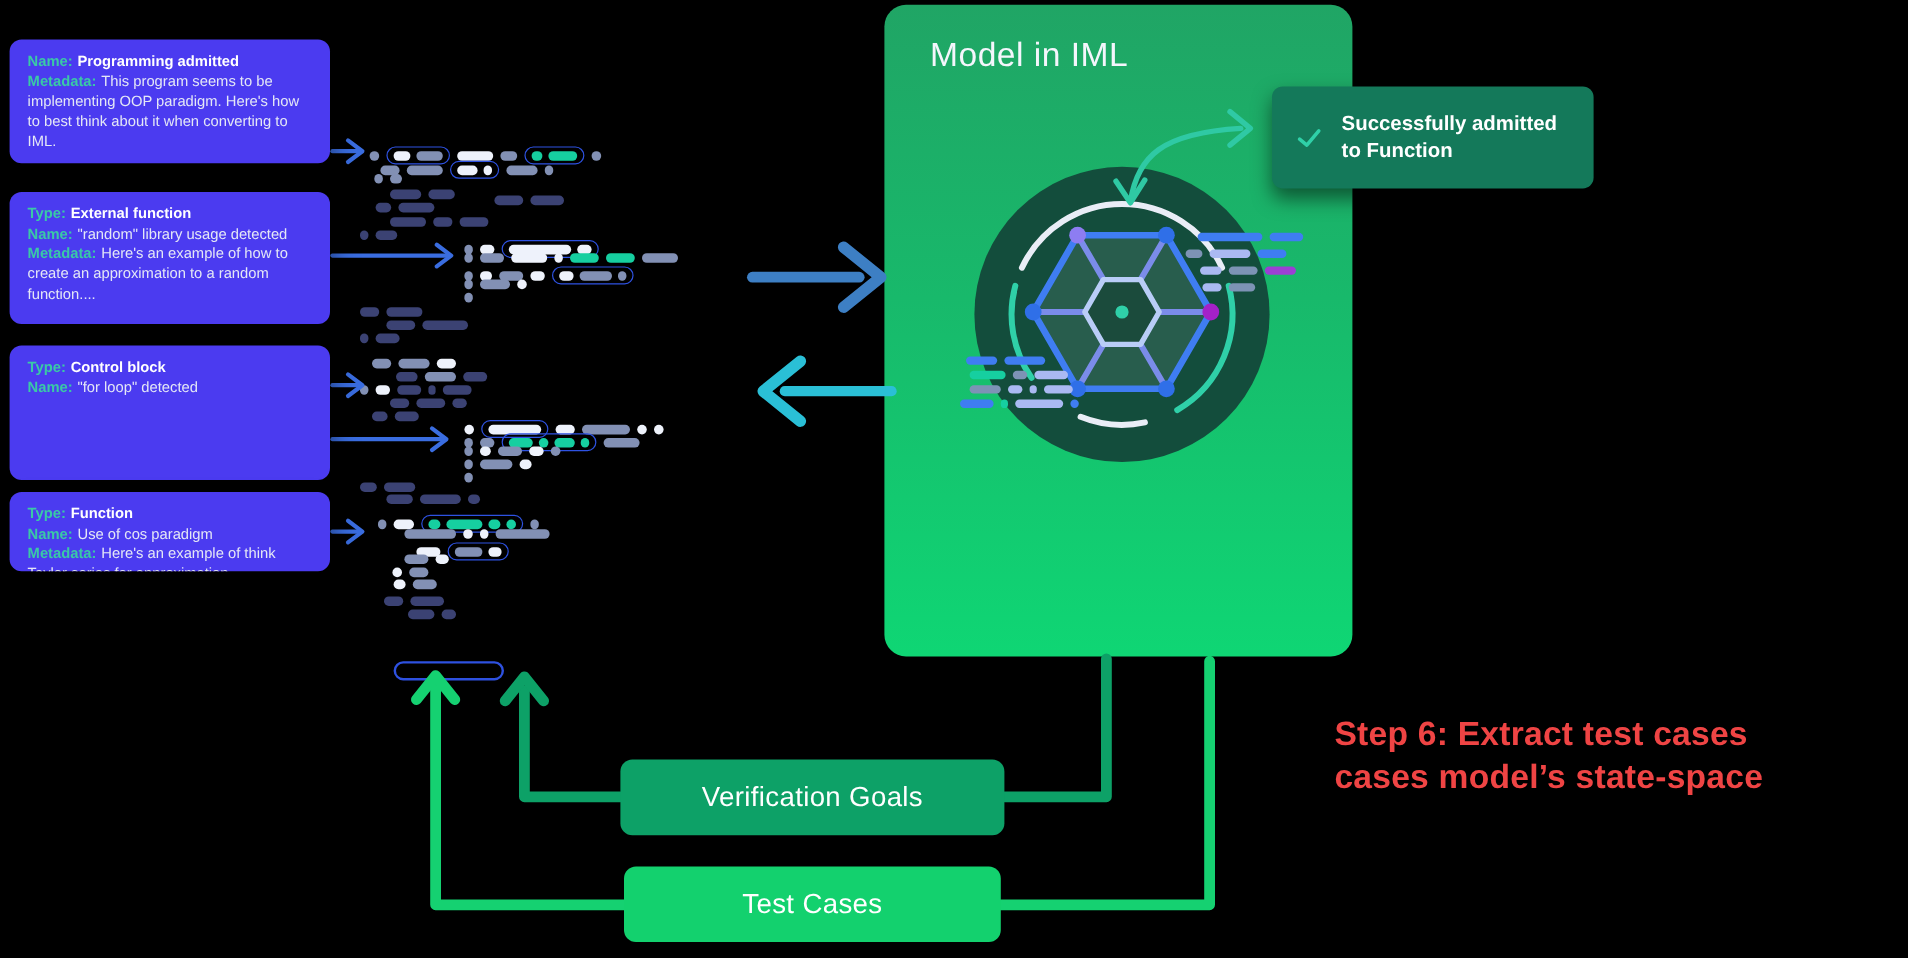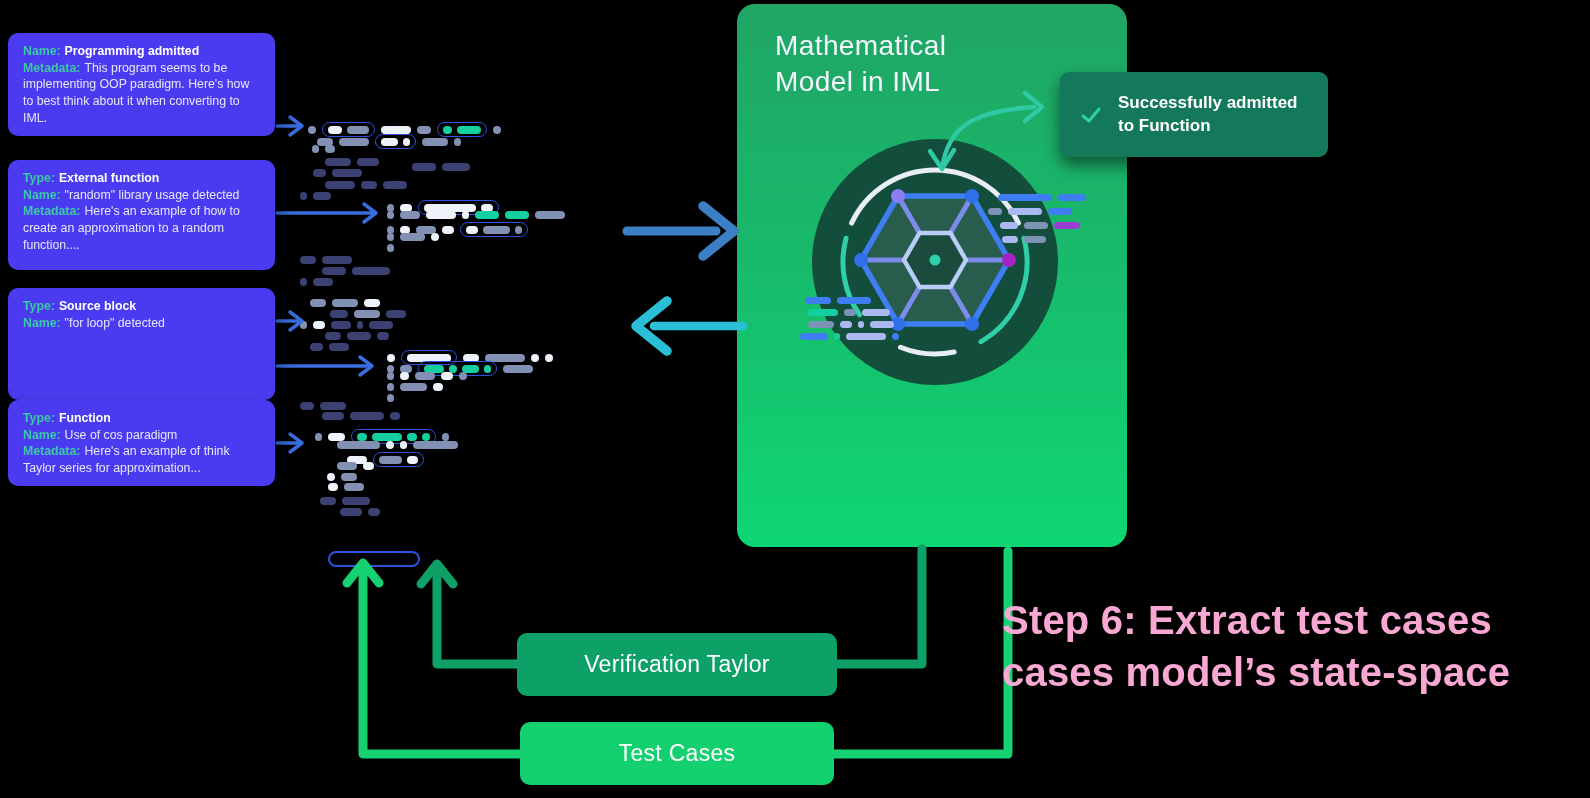--- a/index.html
+++ b/index.html
@@ -24,21 +24,21 @@
     padding:10px 15px;box-sizing:border-box;overflow:hidden;z-index:4;
     box-shadow:0 14px 22px rgba(0,0,0,.55);
     font-size:12.3px;line-height:1.36;color:#e4e7f6;}
   .card p{margin:0;}
   .card .lbl{color:#3ac9a6;font-weight:bold;margin-right:4px;}
   .card .b{color:#ffffff;font-weight:bold;}
   .card .n{color:#e4e7f6;}
   #card-0{top:33px;height:103px;}
   #card-1{top:160px;height:110px;}
   #card-2{top:288px;height:112px;}
-  #card-3{top:400px;height:86px;}
+  #card-3{top:410px;height:66px;}
 
   
   #code-art,#dash-art{position:absolute;left:0;top:0;width:100%;height:100%;z-index:2;pointer-events:none;}
   #dash-art{z-index:3;}
   .prow{position:absolute;display:flex;align-items:center;gap:6px;}
   .pill{height:8px;border-radius:99px;flex:0 0 auto;}
   .dash .pill{height:7px;gap:5px;}
   .outl{display:flex;align-items:center;gap:5px;border:1.6px solid #2e52e2;
         border-radius:99px;padding:2.5px 5px;flex:0 0 auto;}
   .c-s{background:#8290b4;}
@@ -68,33 +68,32 @@
   
   #arrow-layer{position:absolute;left:0;top:0;z-index:3;pointer-events:none;}
 
   
   .flow-btn{position:absolute;z-index:4;border-radius:10px;display:flex;
     align-items:center;justify-content:center;color:#fff;font-size:23px;letter-spacing:.3px;}
   #vg-btn{left:517px;top:633px;width:320px;height:63px;background:#0da167;}
   #tc-btn{left:520px;top:722px;width:314px;height:63px;background:#13d16e;}
 
   
-  #step-caption{position:absolute;left:1002px;top:594px;z-index:4;color:#f9a8d4;
-    font-size:40px;font-weight:bold;line-height:1.3;letter-spacing:.2px;}
+  #step-caption{position:absolute;left:1112px;top:594px;z-index:4;color:#ef4444;
+    font-size:28px;font-weight:bold;line-height:1.3;letter-spacing:.2px;}
   #step-caption span{display:block;}
 </style>
 </head>
 <body>
 
 <div class="canvas">
 
 
   <div class="panel" id="model-panel">
     <div class="panel-title" id="model-title">
-      <span>Mathematical</span>
       <span>Model in IML</span>
     </div>
 
     <svg id="hex-wrap" viewBox="0 0 280 280">
       <circle cx="140" cy="140" r="123" fill="#134d3c"></circle>
       <g fill="none" stroke-linecap="round">
         <path d="M56.6,101.1 A92,92 0 0 1 223.4,101.1" stroke="#e9edf6" stroke-width="5"></path>
         <path d="M64.6,192.8 A92,92 0 0 1 51.1,116.2" stroke="#2fd0a8" stroke-width="5"></path>
         <path d="M228.9,116.2 A92,92 0 0 1 186,219.7" stroke="#2fd0a8" stroke-width="5"></path>
         <path d="M159.1,230 A92,92 0 0 1 105.5,225.3" stroke="#e9edf6" stroke-width="5"></path>
@@ -429,41 +428,41 @@
   <div class="card" id="card-0">
       <p><span class="lbl">Name:</span><span class="b">Programming admitted</span></p>
       <p><span class="lbl">Metadata:</span><span class="n">This program seems to be implementing OOP paradigm. Here's how to best think about it when converting to IML.</span></p>
     </div>
   <div class="card" id="card-1">
       <p><span class="lbl">Type:</span><span class="b">External function</span></p>
       <p><span class="lbl">Name:</span><span class="n">"random" library usage detected</span></p>
       <p><span class="lbl">Metadata:</span><span class="n">Here's an example of how to create an approximation to a random function....</span></p>
     </div>
   <div class="card" id="card-2">
-      <p><span class="lbl">Type:</span><span class="b">Source block</span></p>
+      <p><span class="lbl">Type:</span><span class="b">Control block</span></p>
       <p><span class="lbl">Name:</span><span class="n">"for loop" detected</span></p>
     </div>
   <div class="card" id="card-3">
       <p><span class="lbl">Type:</span><span class="b">Function</span></p>
       <p><span class="lbl">Name:</span><span class="n">Use of cos paradigm</span></p>
       <p><span class="lbl">Metadata:</span><span class="n">Here's an example of think Taylor series for approximation...</span></p>
     </div>
 
   <div id="badge">
     <svg class="check" width="26" height="26" viewBox="0 0 26 26">
       <path d="M5,14 L11,19 L21,7" fill="none" stroke="#2fd0a8" stroke-width="3" stroke-linecap="round" stroke-linejoin="round"></path>
     </svg>
     <div class="btxt">
       <span>Successfully admitted</span>
       <span>to Function</span>
     </div>
   </div>
 
   <div class="flow-btn" id="vg-btn">
-    <span>Verification Taylor</span>
+    <span>Verification Goals</span>
   </div>
   <div class="flow-btn" id="tc-btn">
     <span>Test Cases</span>
   </div>
 
   <div id="step-caption">
     <span>Step 6: Extract test cases</span>
     <span>cases model’s state-space</span>
   </div>
 

